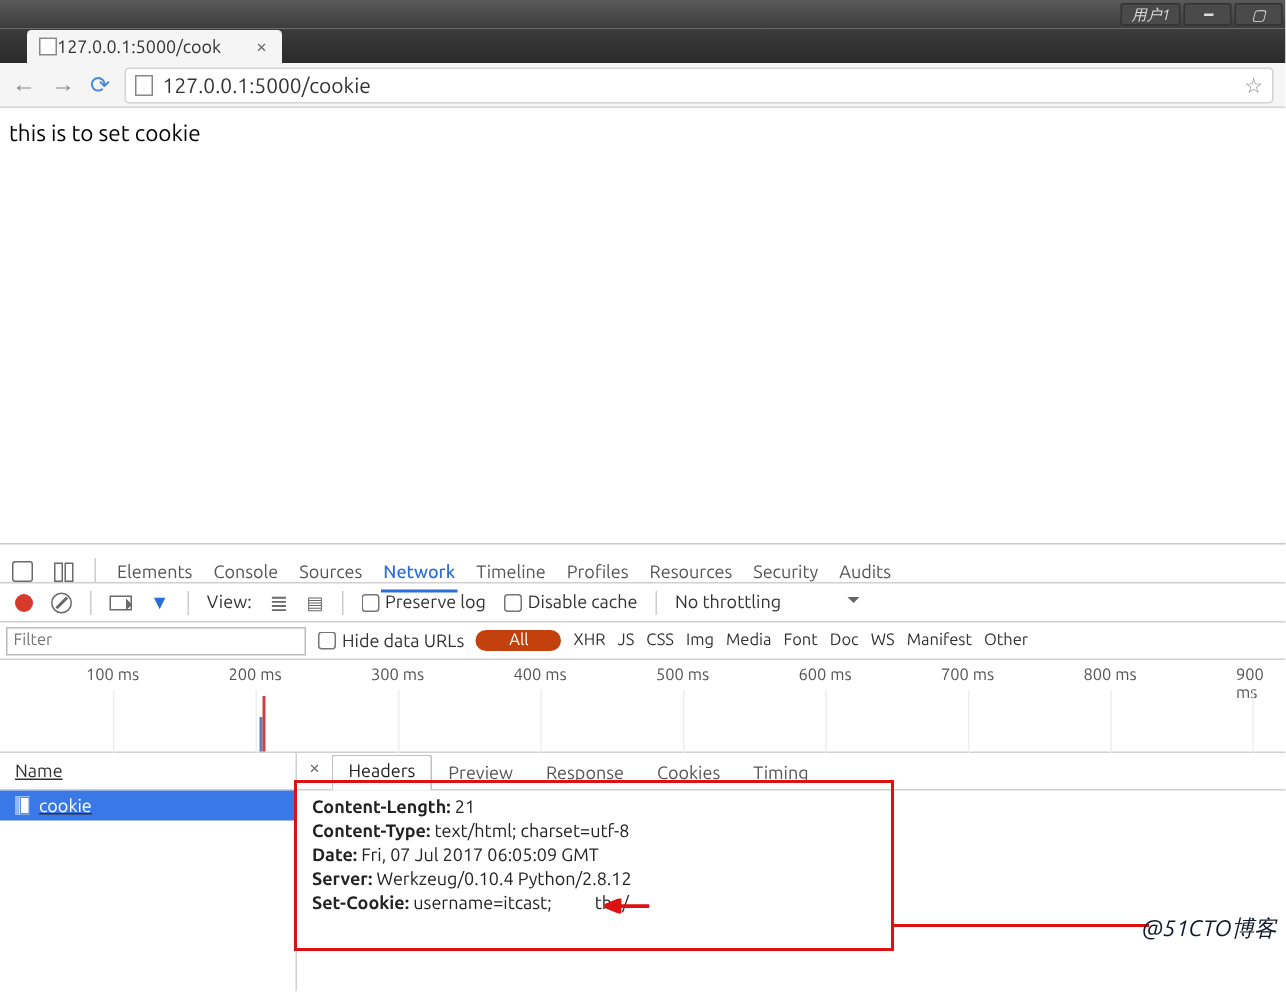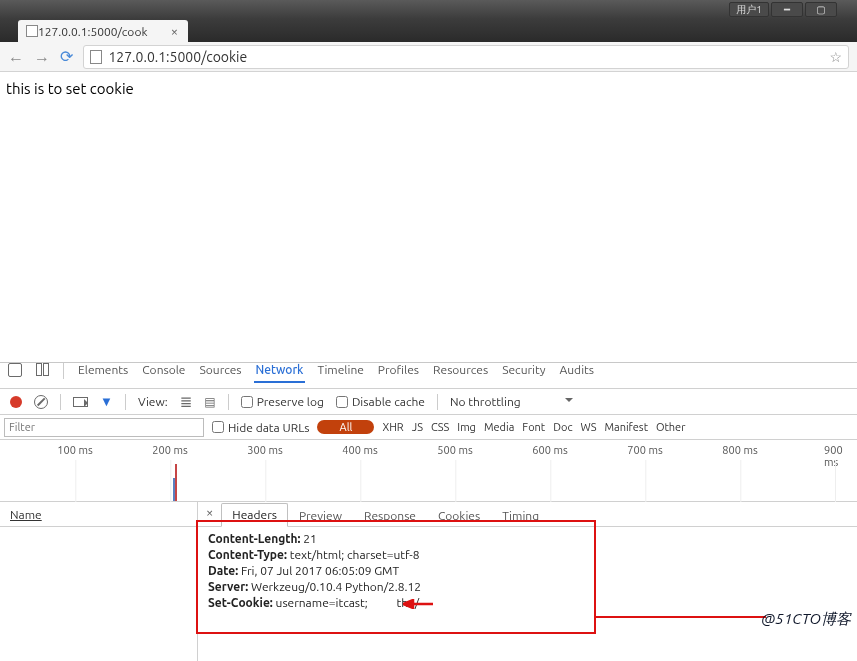--- a/index.html
+++ b/index.html
@@ -1,34 +1,34 @@
 <!DOCTYPE html>
 <html><head>
 <meta charset="utf-8">
 <style>
   * { box-sizing: border-box; margin: 0; padding: 0; font-family: "Segoe UI", "Ubuntu", Arial, sans-serif; }
   body { width: 857px; height: 661px; overflow: hidden; background: #fff; position: relative; }
-  .titlebar { height: 19px; background: linear-gradient(#5a5a5a,#3c3c3c); display:flex; justify-content:flex-end; align-items:center; padding-right:20px; gap:2px; }
+  .titlebar { height: 19px; background: linear-gradient(#5a5a5a,#3c3c3c); display:flex; justify-content:flex-end; align-items:center; padding-right:2px; gap:2px;font-style:italic; }
   .titlebar .tbtn { width: 32px; height: 15px; background:#4a4a4a; border:1px solid #333; color:#ddd; font-size:10px; display:flex; align-items:center; justify-content:center; cursor:pointer; border-radius:2px; }
   .titlebar .user { padding: 0 6px; color:#ddd; font-size:10px; height:15px; display:flex; align-items:center; border:1px solid #333; background:#4a4a4a; border-radius:2px; }
   .tabstrip { height: 23px; background: linear-gradient(#3c3c3c,#2a2a2a); display:flex; align-items:flex-end; padding-left:18px; }
   .tab { background: #f5f5f5; height:22px; display:flex; align-items:center; padding:0 10px 0 8px; border-radius:3px 3px 0 0; font-size:12px; color:#333; gap:0; min-width:170px; position:relative; }
   .tab .favicon { width:12px; height:12px; border:1px solid #888; background:#fff; }
   .tab .close { color:#666; font-size:13px; margin-left:auto; cursor:pointer; }
   .addrbar { height: 30px; background: #f5f5f5; border-bottom:1px solid #d3d3d3; display:flex; align-items:center; padding:0 8px; gap:10px; }
   .navbtn { color:#8a8a8a; font-size:16px; cursor:pointer; }
   .navbtn.enabled { color:#4a8ad8; }
   .addr-wrap { flex:1; display:flex; align-items:center; border:1px solid #d3d3d3; border-radius:3px; height:24px; background:#fff; padding:0 6px; gap:6px; }
   .addr-wrap .doc-icon { width:12px; height:14px; border:1px solid #888; }
   .addr-wrap .url { flex:1; font-size:14px; color:#333; border:none; outline:none; }
   .addr-wrap .star { color:#888; cursor:pointer; font-size:14px; }
   .page { padding:8px 6px; font-size:15px; font-family: "Times New Roman", serif; }
 
   .devtools { position:absolute; left:0; right:0; bottom:0; height:299px; border-top:1px solid #c8c8c8; background:#fff; display:flex; flex-direction:column; font-size:12px; color:#333; }
-  .dt-tabs { height:26px; border-bottom:1px solid #d0d0d0; display:flex; align-items:flex-start; padding-left:8px; gap:14px; }
+  .dt-tabs { height:26px; border-bottom:1px solid #d0d0d0; display:flex; align-items:flex-end; padding-left:8px; gap:14px; }
   .dt-tabs .sq { width:14px; height:14px; border:1.5px solid #6a6a6a; border-radius:2px; cursor:pointer; }
   .dt-tabs .dbl { display:flex; gap:1px; }
   .dt-tabs .dbl span{ width:6px; height:13px; border:1.5px solid #6a6a6a; }
   .dt-tab { color:#555; cursor:pointer; }
   .dt-tab.active { color:#2a6fd6; font-weight:500; position:relative; }
   .dt-tab.active::after { content:""; position:absolute; left:-2px; right:-2px; bottom:-7px; height:2px; background:#2a6fd6; }
   .dt-toolbar { height:26px; border-bottom:1px solid #d0d0d0; display:flex; align-items:center; padding-left:10px; gap:12px; }
   .rec { width:12px; height:12px; background:#d63a2a; border-radius:50%; cursor:pointer; }
   .no-icon { width:14px; height:14px; border:1.5px solid #6a6a6a; border-radius:50%; position:relative; cursor:pointer;}
   .no-icon::after{content:"";position:absolute;left:1px;top:5px;width:10px;height:1.5px;background:#6a6a6a;transform:rotate(-45deg);}
@@ -174,20 +174,24 @@
     <span class="tick" style="left:835px">900 ms</span>
     <div class="area">
         <div class="bar1"></div>
         <div class="bar2"></div>
       </div>
   </div>
 
   <div class="split">
     <div class="reqlist">
       <div class="hdr">Name</div>
+      <div class="row">
+        <span class="doc"></span>
+        <span>cookie</span>
+      </div>
     </div>
 
     <div class="detail">
       <div class="detail-tabs">
         <span class="xclose">×</span>
         <span class="dtab active">Headers</span>
         <span class="dtab">Preview</span>
         <span class="dtab">Response</span>
         <span class="dtab">Cookies</span>
         <span class="dtab">Timing</span>

